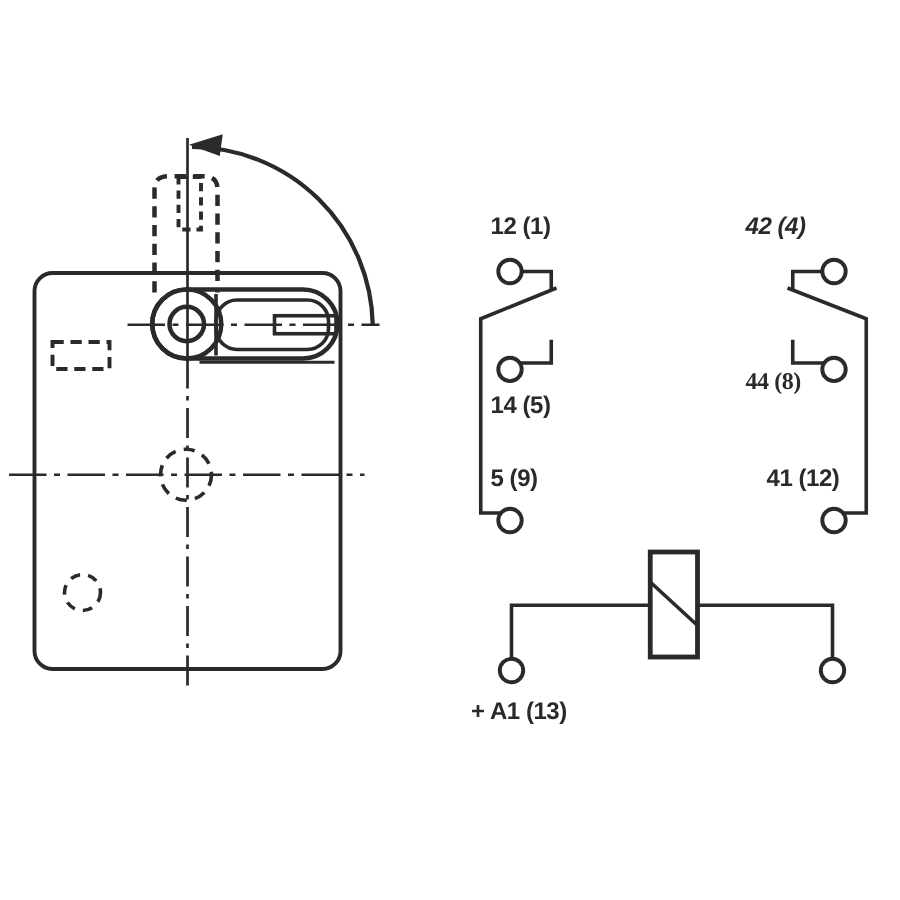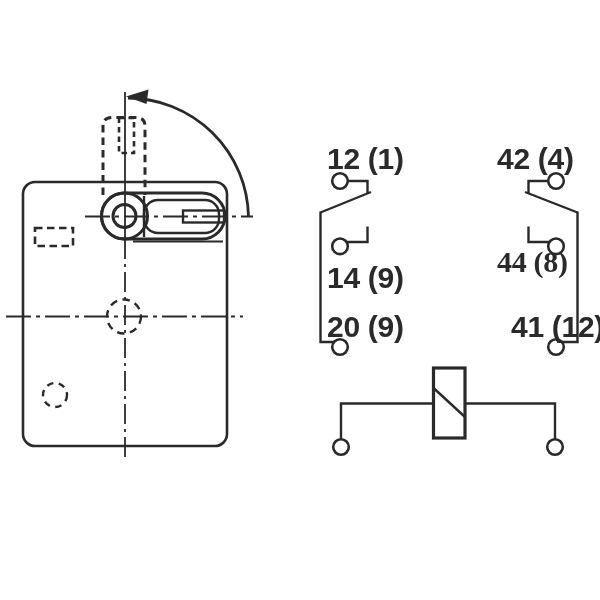--- a/index.html
+++ b/index.html
@@ -4,21 +4,21 @@
 <style>
   html,body{margin:0;padding:0;}
   body{
     width:600px;height:600px;background:#ffffff;position:relative;overflow:hidden;
     font-family:"Liberation Sans","DejaVu Sans",sans-serif;
   }
   .stage{position:absolute;left:0;top:0;width:600px;height:600px;}
   svg.draw{position:absolute;left:0;top:0;}
   .lbl{
     position:absolute;
-    font-size:30px;
+    font-size:16px;
     font-weight:700;
     letter-spacing:-0.3px;
     line-height:1;
     color:#2b2a2a;
     white-space:nowrap;
   }
 </style>
 </head>
 <body>
 
@@ -85,21 +85,22 @@
         <line x1="433.5" y1="388" x2="465" y2="417" stroke-width="2.4"></line>
         <path d="M341,439 L341,403.5 L433.5,403.5" stroke-width="2.4"></path>
         <path d="M465,403.5 L555,403.5 L555,439" stroke-width="2.4"></path>
         <circle cx="341" cy="447" r="7.8" stroke-width="2.6"></circle>
         <circle cx="555" cy="447" r="7.8" stroke-width="2.6"></circle>
       </g>
     </g>
   </svg>
 
   <span class="lbl" style="left:327px;top:144px;">12 (1)</span>
-  <span class="lbl" style="left:327px;top:263px;">14 (9)</span>
-  <span class="lbl" style="left:327px;top:312px;">20 (9)</span>
+  <span class="lbl" style="left:327px;top:263px;">14 (5)</span>
+  <span class="lbl" style="left:327px;top:312px;">5 (9)</span>
 
-  <span class="lbl" style="left:497px;top:144px;">42 (4)</span>
+  <span class="lbl" style="left:497px;top:144px;font-style:italic;">42 (4)</span>
   <span class="lbl" style="left:497px;top:247px;font-family:Liberation Serif, serif;">44 (8)</span>
   <span class="lbl" style="left:495px;top:312px;margin-left:16px;">41 (12)</span>
 
+  <span class="lbl" style="left:314px;top:467px;">+ A1 (13)</span>
 
 </div>
 
 </body></html>

